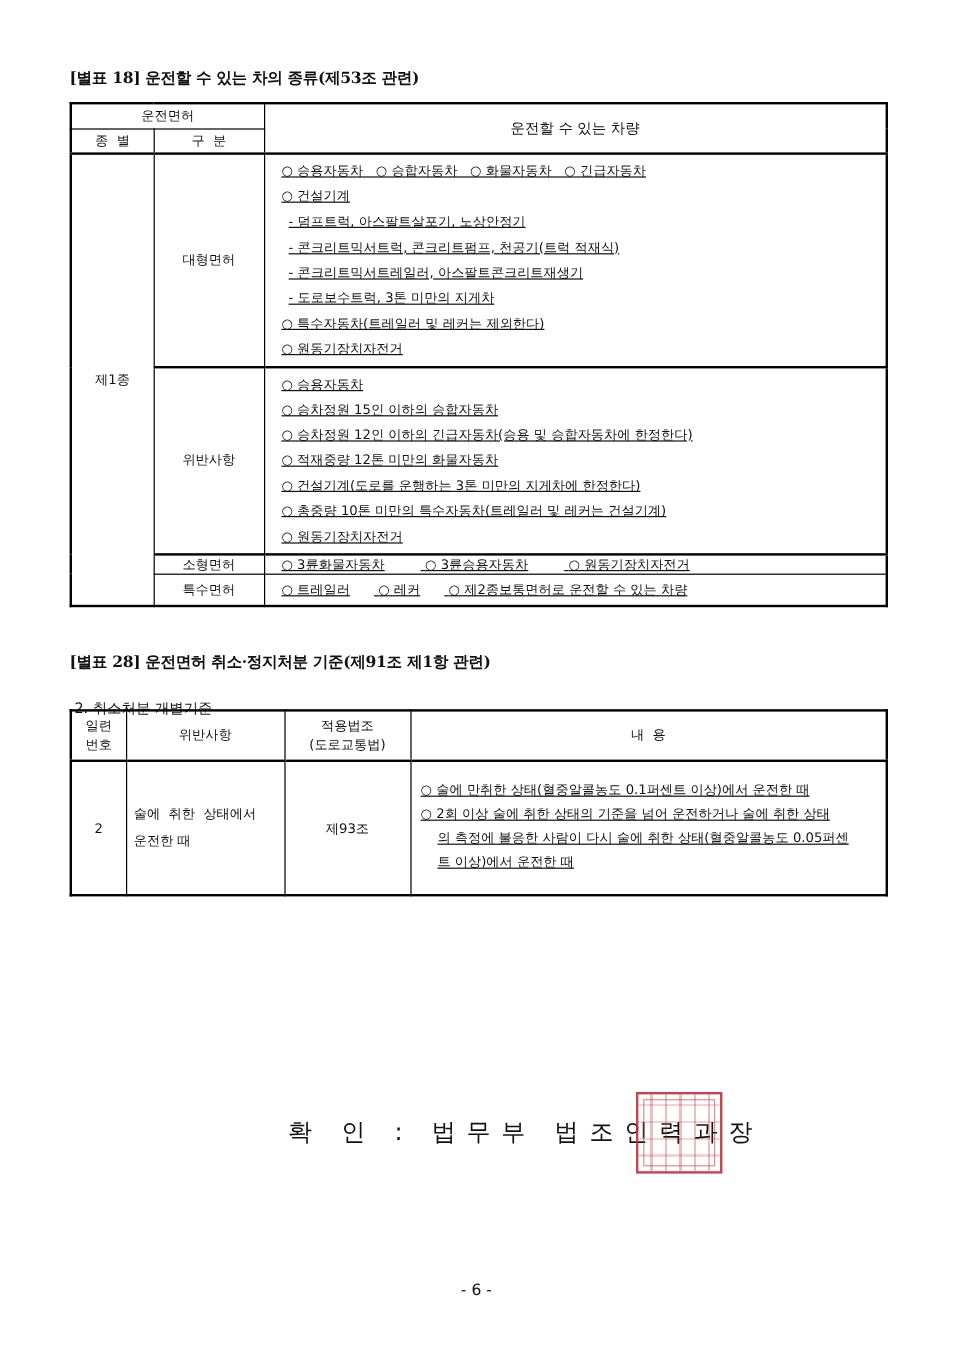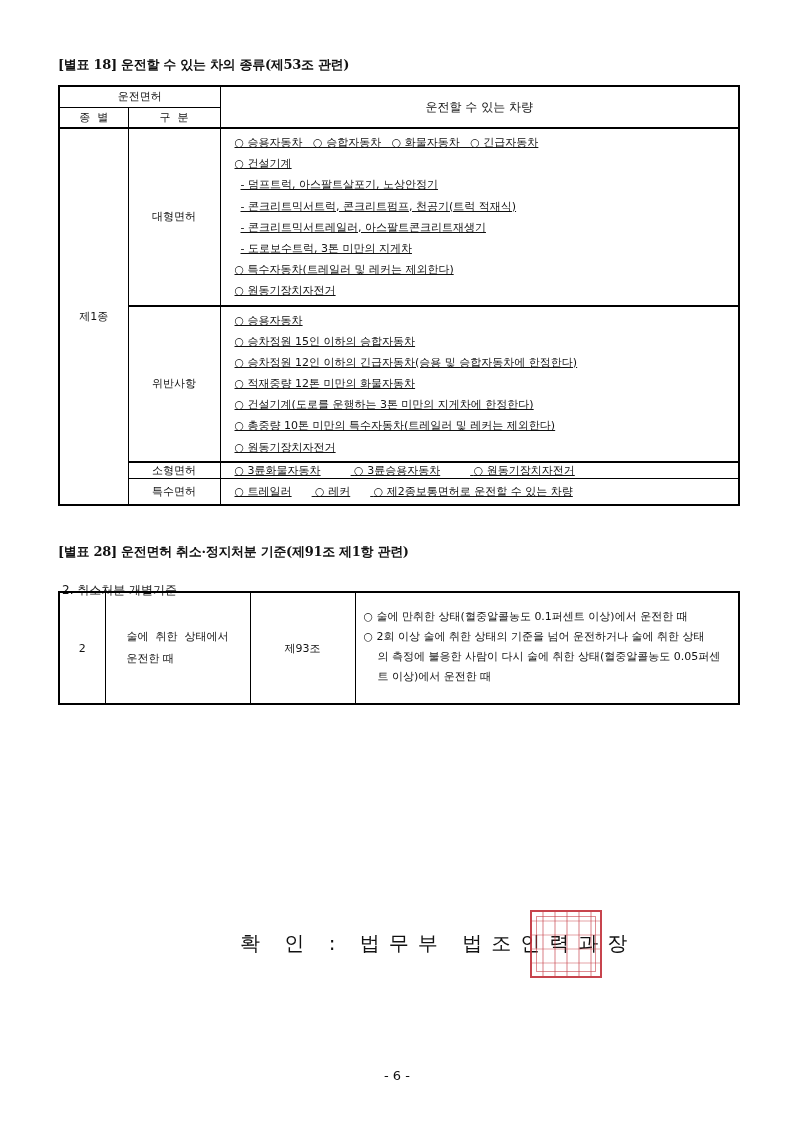--- a/index.html
+++ b/index.html
@@ -23,24 +23,24 @@
     .hdr { height: 21px; }
     .list { padding: 3px 0 3px 14px; text-decoration: underline; }
     .list div { height: 21.2px; line-height: 21px; white-space: nowrap; }
     .list div.dash { padding-left: 6px; }
     .sep { border-bottom: 2px solid #000 !important; }
     .inline-items span { margin-right: 20px; }
     .t2 { left: 58px; top: 591px; width: 682px; border: 2px solid #000; }
     .t2 td { font-size: 11px; }
     .t2 .h td { height: 40px; line-height: 16px; border-bottom: 2px solid #000; }
     .t2 .r td { height: 96px; }
-    .content { padding: 6px 17px 8px 8px; }
+    .content { padding: 6px 17px 8px 8px; text-decoration: underline; }
     .content div { line-height: 20px; }
     .content .ind { padding-left: 14px; }
-    .violation { padding: 0 21px; line-height: 22px; text-align: justify; text-align-last: left; }
+    .violation { padding: 0 6px; line-height: 22px; text-align: justify; text-align-last: left; }
     .violation span { display: block; }
     .confirm {
       position: absolute; left: 240px; top: 930px; font-size: 20px;
       letter-spacing: 9px; font-family: "DejaVu Sans", sans-serif;
     }
     .seal {
       position: absolute; left: 530px; top: 910px; width: 72px; height: 68px;
       border: 2px solid #c2303a; box-sizing: border-box;
       background: repeating-linear-gradient(90deg, transparent 0 10px, rgba(194,48,58,0.35) 10px 12px),
                   repeating-linear-gradient(0deg, transparent 0 12px, rgba(194,48,58,0.25) 12px 14px);
@@ -84,21 +84,21 @@
     </td>
   </tr>
   <tr>
     <td class="center sep">위반사항</td>
     <td class="list sep">
       <div>○ 승용자동차</div>
       <div>○ 승차정원 15인 이하의 승합자동차</div>
       <div>○ 승차정원 12인 이하의 긴급자동차(승용 및 승합자동차에 한정한다)</div>
       <div>○ 적재중량 12톤 미만의 화물자동차</div>
       <div>○ 건설기계(도로를 운행하는 3톤 미만의 지게차에 한정한다)</div>
-      <div>○ 총중량 10톤 미만의 특수자동차(트레일러 및 레커는 제외한다)</div>
+      <div>○ 총중량 10톤 미만의 특수자동차(트레일러 및 레커는 건설기계)</div>
       <div>○ 원동기장치자전거</div>
     </td>
   </tr>
   <tr style="height:14px">
     <td class="center">소형면허</td>
     <td class="list inline-items" style="padding-top:0;padding-bottom:0">
       <span style="margin-right:30px">○ 3륜화물자동차</span>
       <span style="margin-right:30px">○ 3륜승용자동차</span>
       <span>○ 원동기장치자전거</span>
     </td>
@@ -118,20 +118,32 @@
 <div class="subtitle" style="top:582px;">2. 취소처분 개별기준</div>
 
 <table class="t2">
   <colgroup>
     <col style="width:46px">
       <col style="width:132px">
       <col style="width:105px">
       <col>
   </colgroup>
   <tbody>
+      <tr class="h">
+    <td class="center">
+      <div>일련</div>
+      <div>번호</div>
+    </td>
+    <td class="center">위반사항</td>
+    <td class="center">
+      <div>적용법조</div>
+      <div>(도로교통법)</div>
+    </td>
+    <td class="center" style="white-space:pre">내  용</td>
+  </tr>
   <tr class="r">
     <td class="center">2</td>
     <td class="violation">
       <span style="white-space:pre">술에  취한  상태에서</span>
       <span>운전한 때</span>
     </td>
     <td class="center">제93조</td>
     <td class="content">
       <div>○ 술에 만취한 상태(혈중알콜농도 0.1퍼센트 이상)에서 운전한 때</div>
       <div>○ 2회 이상 술에 취한 상태의 기준을 넘어 운전하거나 술에 취한 상태</div>

